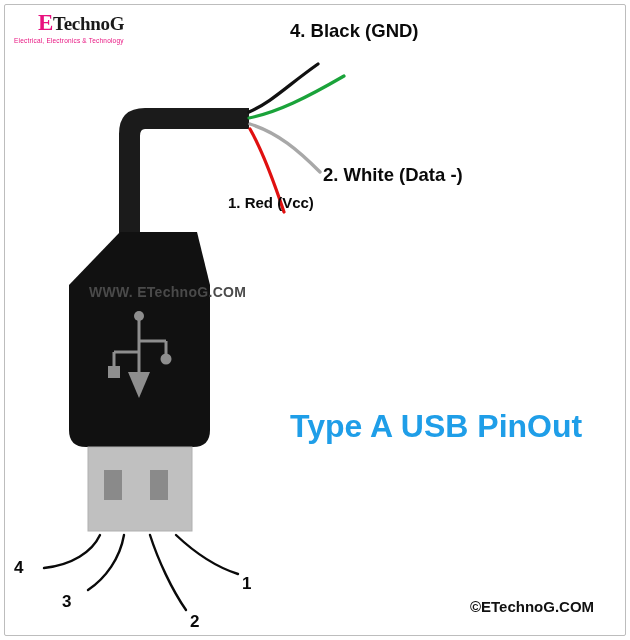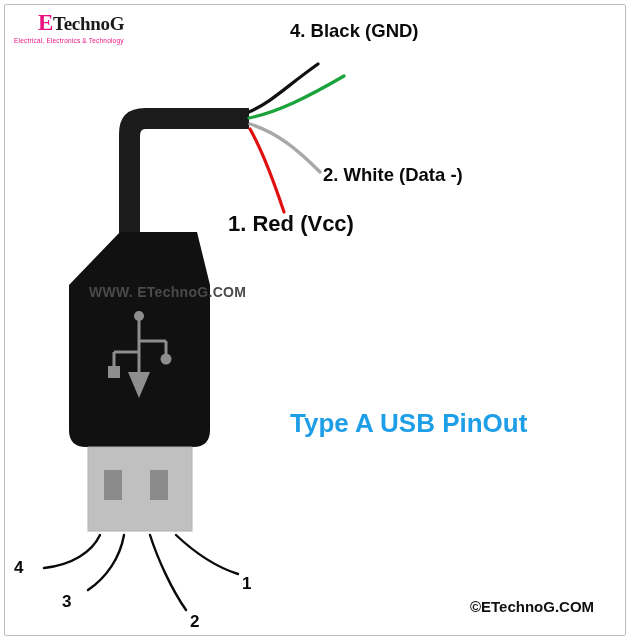--- a/index.html
+++ b/index.html
@@ -67,27 +67,27 @@
   .lbl {
     position: absolute;
     font-family: "Liberation Sans", sans-serif;
     font-weight: bold;
     color: #0a0a0a;
     white-space: nowrap;
   }
   .lbl-black  { left: 258px; top: 20px;  font-size: 18.5px; margin-left: 32px; }
   .lbl-green  { left: 348px; top: 61px;  font-size: 18.5px; }
   .lbl-white  { left: 323px; top: 164px; font-size: 18.5px; }
-  .lbl-red    { left: 228px; top: 211px; font-size: 22px; }
+  .lbl-red    { left: 228px; top: 194px; font-size: 15px; }
   .title {
     position: absolute;
     left: 290px;
     top: 408px;
     font-family: "Liberation Sans", sans-serif;
-    font-size: 26px;
+    font-size: 32px;
     font-weight: bold;
     color: #1f9ee8;
     white-space: nowrap;
   }
   .watermark {
     position: absolute;
     left: 89px;
     top: 284px;
     font-family: "Liberation Sans", sans-serif;
     font-size: 14px;

